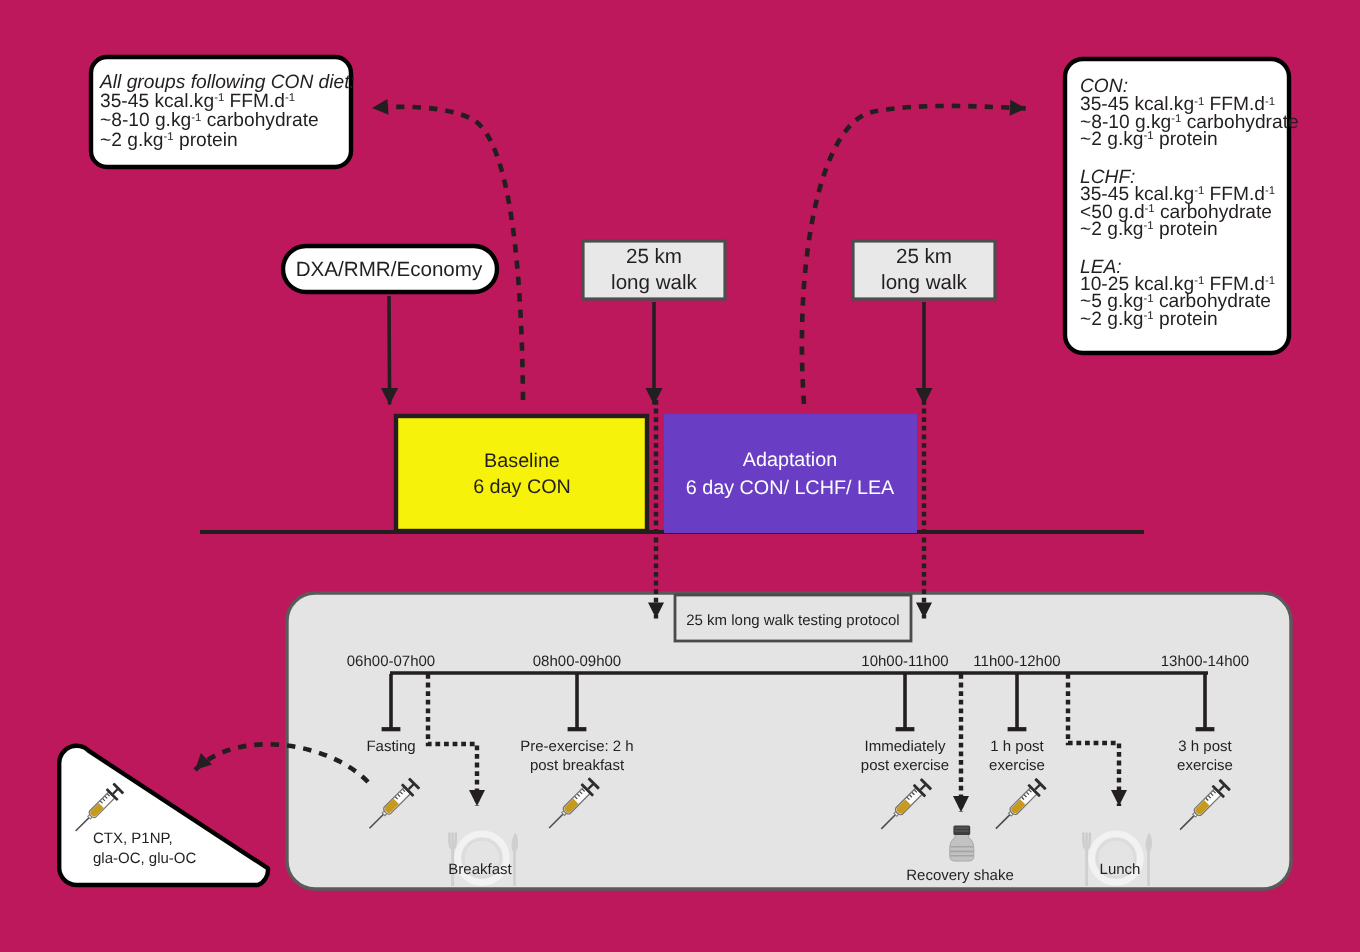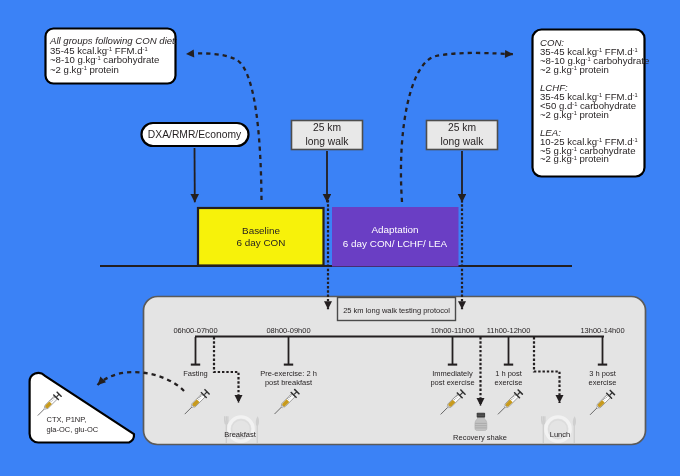--- a/index.html
+++ b/index.html
@@ -1,18 +1,18 @@
 <!DOCTYPE html>
 <html><head>
 <meta charset="utf-8">
 <title>Study Design Diagram</title>
 <style>
   html,body{margin:0;padding:0;background:#ffffff;}
   body{width:680px;height:476px;overflow:hidden;font-family:"Liberation Sans",sans-serif;}
-  #root{position:relative;width:680px;height:476px;background:#3b82f6;}
+  #root{position:relative;width:680px;height:476px;background:#be185d;}
   svg#diagram{position:absolute;left:0;top:0;width:680px;height:476px;display:block;}
   svg text{font-family:"Liberation Sans",sans-serif;fill:#231f20;}
   .box-outline{fill:#ffffff;stroke:#000000;stroke-width:2.2;}
   .gbox{fill:#e8e8e8;stroke:#4d4d4d;stroke-width:1.6;}
   .panel{fill:#e4e4e4;stroke:#5a5a5a;stroke-width:1.7;}
   .dash{stroke:#231f20;fill:none;stroke-width:2.2;stroke-dasharray:2.4 1.9;stroke-linecap:butt;}
   .dashl{stroke:#231f20;fill:none;stroke-width:2.3;stroke-dasharray:4.2 4.0;stroke-linecap:butt;}
   .t{font-size:9.6px;}
   .ts{font-size:7.5px;}
   .tm{font-size:10.3px;}

